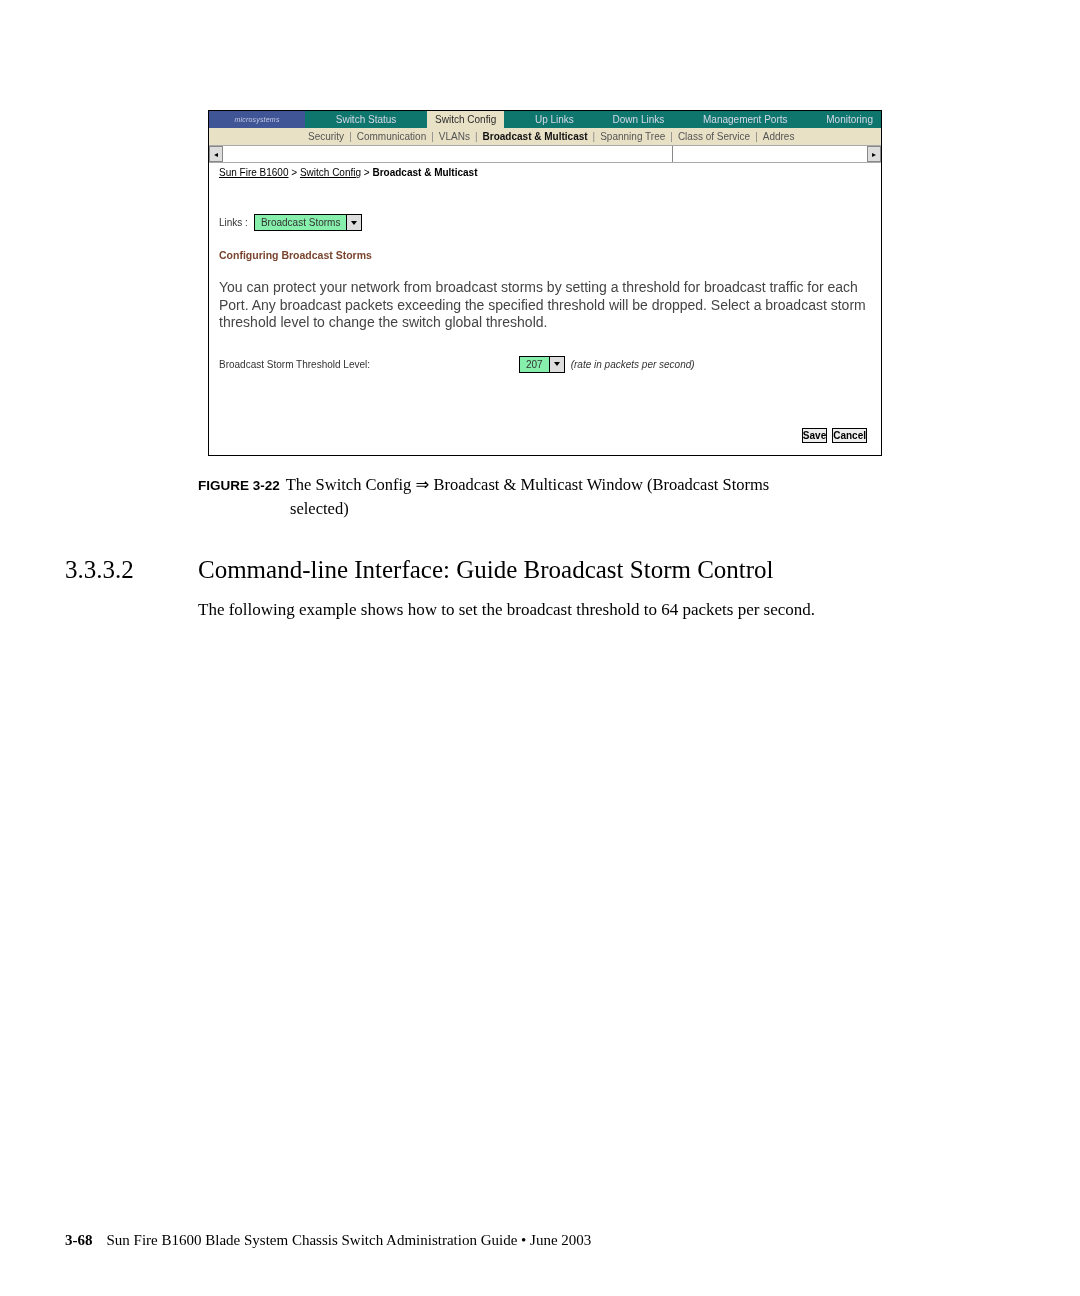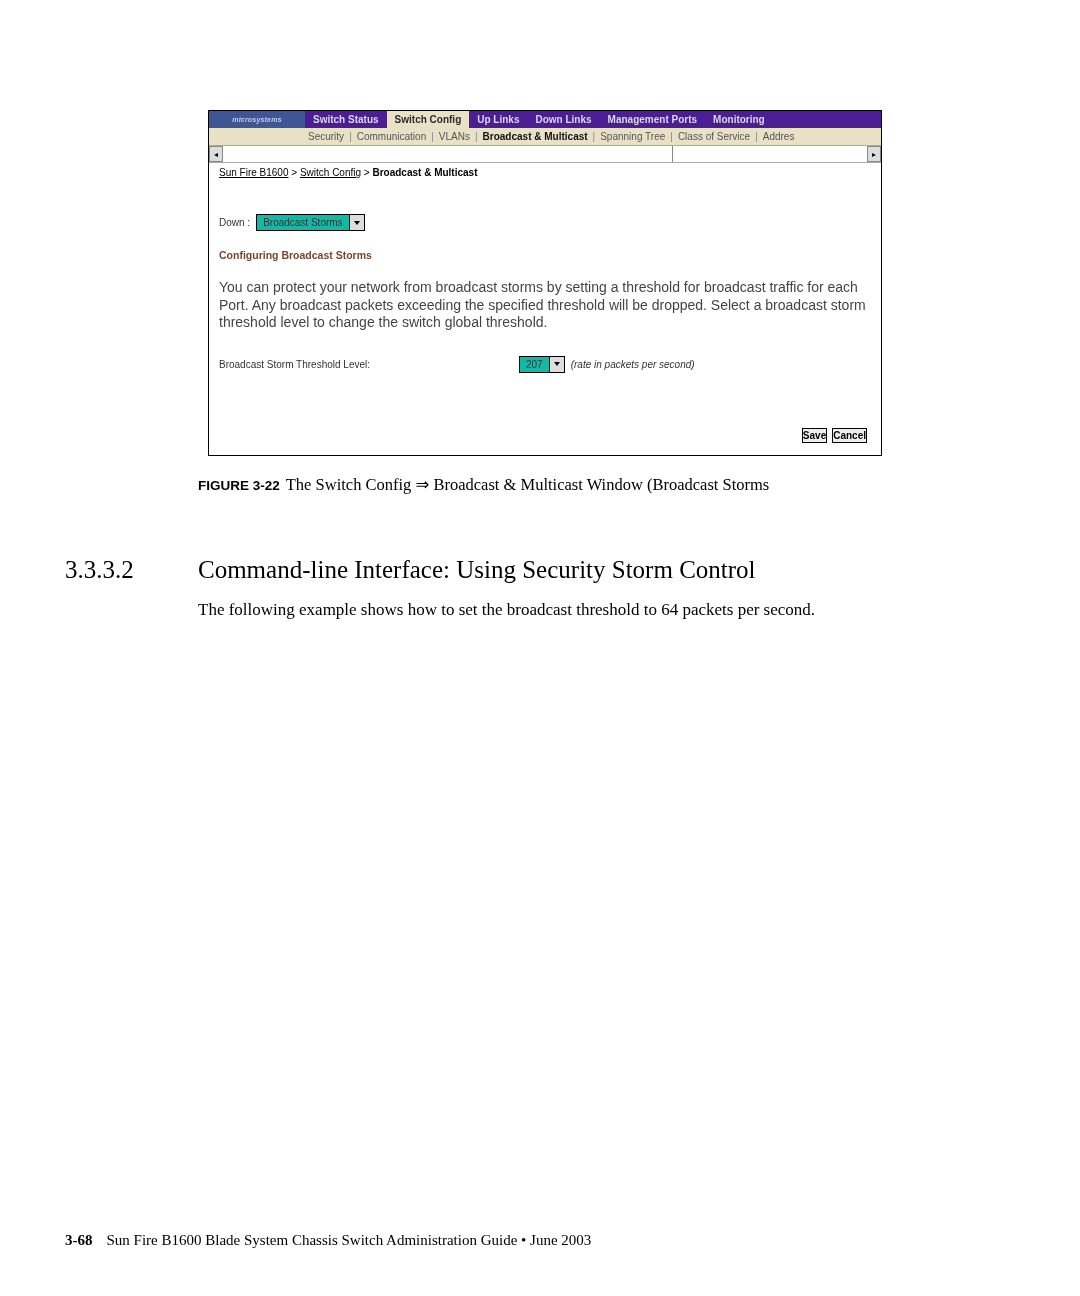--- a/index.html
+++ b/index.html
@@ -19,26 +19,27 @@
     width: 672px;
     height: 344px;
     border: 1px solid #000;
     font-size: 10px;
     background: #fff;
     overflow: hidden;
   }
   
   .tabrow1 {
     height: 17px;
-    background: #4c1d95;
+    background: #0f766e;
     display: flex;
     align-items: stretch;
     color: #d6d9e8;
-    font-weight: bold;
-    font-size: 10px;
+    font-weight: normal;
+    font-size: 10px;
+    justify-content: space-between;
   }
   .logo-box {
     width: 96px;
     background: #3f5596;
     color: #c7cbe5;
     font-size: 7px;
     font-style: italic;
     display: flex;
     align-items: center;
     justify-content: center;
@@ -114,21 +115,21 @@
     gap: 6px;
     margin: 22px 0 18px 0;
     font-size: 10px;
     color: #333;
   }
   .selectbox {
     display: inline-flex;
     align-items: center;
     border: 1px solid #000;
     height: 15px;
-    background: #14b8a6;
+    background: #86efac;
     font-size: 10px;
   }
   .selectbox .val { padding: 0 6px; }
   .selectbox .dd {
     width: 14px;
     height: 100%;
     background: #ddd;
     border-left: 1px solid #000;
     display: flex;
     align-items: center;
@@ -271,21 +272,21 @@
   <div class="crumbs">
     <a href="#">Sun Fire B1600</a>
     <span>&gt;</span>
     <a href="#">Switch Config</a>
     <span>&gt;</span>
     <span class="bold">Broadcast &amp; Multicast</span>
   </div>
 
   <div class="panel-body">
     <div class="view-row">
-      <span>Down :</span>
+      <span>Links :</span>
       <span class="selectbox">
         <span class="val">Broadcast Storms</span>
         <span class="dd"></span>
       </span>
     </div>
 
     <div class="section-hd">Configuring Broadcast Storms</div>
 
     <div class="desc">You can protect your network from broadcast storms by setting a threshold for broadcast traffic for each Port. Any broadcast packets exceeding the specified threshold will be dropped. Select a broadcast storm threshold level to change the switch global threshold.</div>
 
@@ -300,22 +301,23 @@
   </div>
 
   <div class="btnrow">
     <button class="btn">Save</button>
     <button class="btn">Cancel</button>
   </div>
 </div>
 
 <div class="caption">
   <span class="figlabel">FIGURE 3-22</span><span>The Switch Config ⇒ Broadcast &amp; Multicast Window (Broadcast Storms</span>
+  <span class="line2">selected)</span>
 </div>
 
 <div class="sect-num">3.3.3.2</div>
-<div class="sect-title">Command-line Interface: Using Security Storm Control</div>
+<div class="sect-title">Command-line Interface: Guide Broadcast Storm Control</div>
 
 <div class="bodytext">The following example shows how to set the broadcast threshold to 64 packets per second.</div>
 
 <div class="footer">
   <span class="pn">3-68</span><span>Sun Fire B1600 Blade System Chassis Switch Administration Guide • June 2003</span>
 </div>
 
 </body></html>

